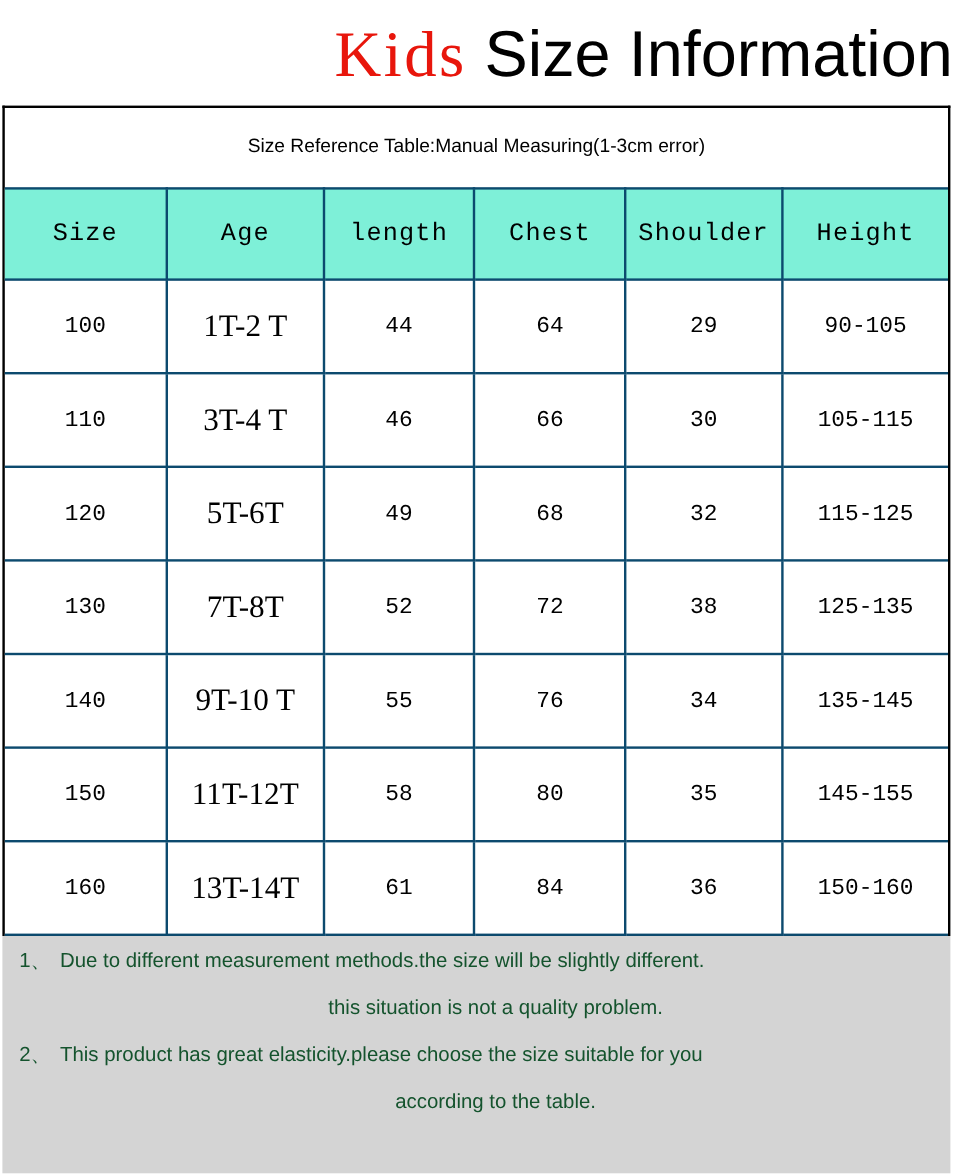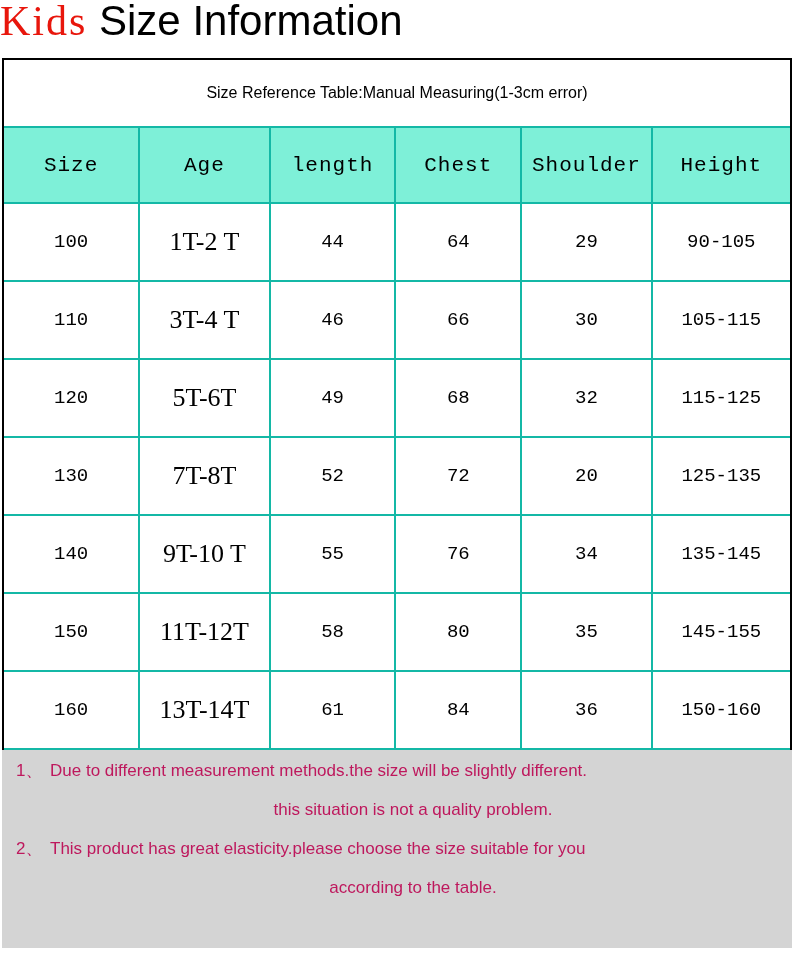--- a/index.html
+++ b/index.html
@@ -16,23 +16,24 @@
   }
   .page {
     width: 794px;
     height: 978px;
     position: relative;
     box-sizing: border-box;
   }
 
   
   .title {
-    text-align: left;
-    font-size: 42px;
+    text-align: right;
+    font-size: 54px;
     line-height: 1;
+    padding-top: 18px;
     padding-bottom: 16px;
     white-space: nowrap;
   }
   .title .kids {
     font-family: "Liberation Serif", serif;
     color: #e8160c;
     letter-spacing: 2px;
     font-weight: normal;
   }
   .title .rest {
@@ -47,21 +48,21 @@
     border: 2px solid #000;
     border-bottom: none;
     box-sizing: border-box;
   }
   table.size-table {
     width: 100%;
     border-collapse: collapse;
     table-layout: fixed;
   }
   table.size-table td {
-    border: 2px solid #14b8a6;
+    border: 2px solid #0c4a6e;
     text-align: center;
     vertical-align: middle;
   }
   .caption-cell {
     font-family: "Liberation Sans", sans-serif;
     font-size: 16px;
     height: 64px;
     border-left: none !important;
     border-right: none !important;
     border-top: none !important;
@@ -104,21 +105,21 @@
   .notes {
     background: #d4d4d4;
     margin: 0 2px;
     padding: 12px 0 14px 0;
     box-sizing: border-box;
     height: 198px;
   }
   .note-line {
     font-family: "Liberation Sans", sans-serif;
     font-size: 17px;
-    color: #be185d;
+    color: #14532d;
     padding: 0 0 0 14px;
     line-height: 1;
     margin-bottom: 22px;
     white-space: nowrap;
   }
   .note-line .num {
     display: inline-block;
     width: 34px;
   }
   .note-cont {
@@ -180,21 +181,21 @@
           <td>49</td>
           <td>68</td>
           <td>32</td>
           <td>115-125</td>
         </tr>
         <tr class="data-row">
           <td>130</td>
           <td class="age">7T-8T</td>
           <td>52</td>
           <td>72</td>
-          <td>20</td>
+          <td>38</td>
           <td>125-135</td>
         </tr>
         <tr class="data-row">
           <td>140</td>
           <td class="age">9T-10 T</td>
           <td>55</td>
           <td>76</td>
           <td>34</td>
           <td>135-145</td>
         </tr>

